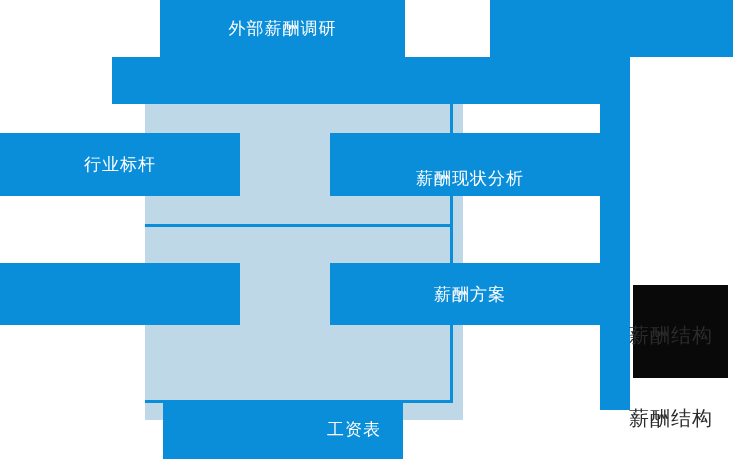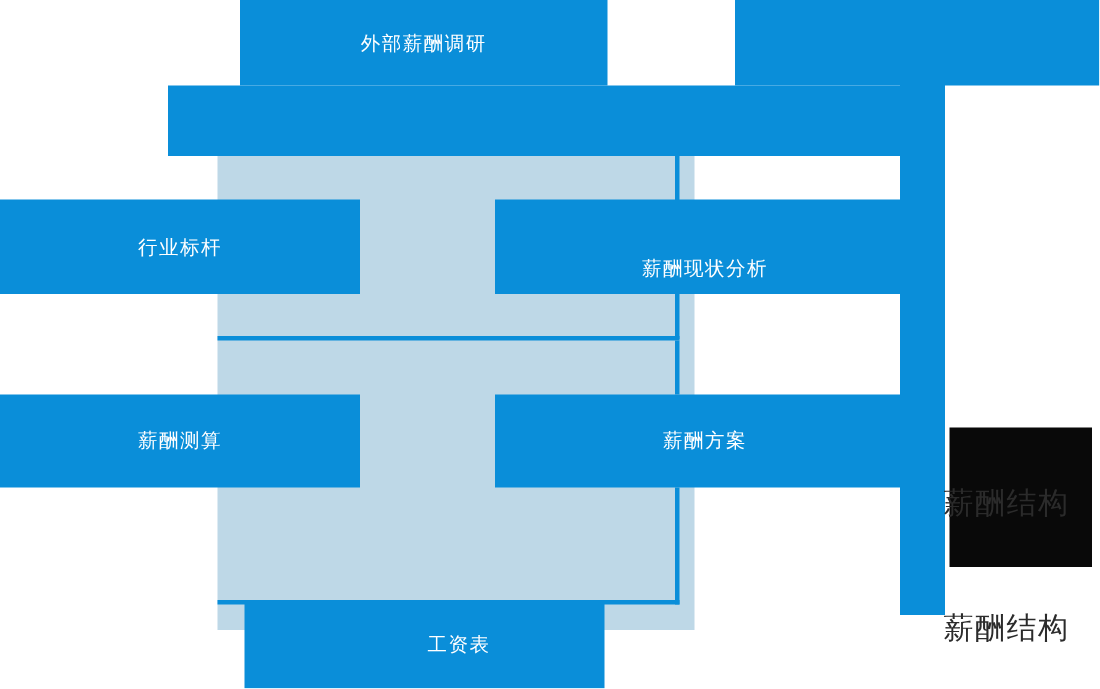--- a/index.html
+++ b/index.html
@@ -29,21 +29,21 @@
   }
   .black {
     background: #090909;
   }
   .label {
     position: absolute;
     display: flex;
     align-items: center;
     justify-content: center;
     color: #ffffff;
-    font-size: 13px;
+    font-size: 17px;
     letter-spacing: 1px;
     white-space: nowrap;
     font-family: "DejaVu Sans", "Liberation Sans", sans-serif;
   }
   .label-dark {
     color: #2b2b2b;
     font-size: 20px;
     margin-top: 40px;
   }
   .rule {
@@ -71,27 +71,26 @@
   <div class="rule" style="left:450px; top:325px; width:3px; height:78px;"></div>
   <div class="rule" style="left:145px; top:400px; width:308px; height:3px;"></div>
 
   <div class="box blue" style="left:0px; top:133px; width:240px; height:63px;"></div>
   <div class="label" style="left:0px; top:133px; width:240px; height:63px;">行业标杆</div>
 
   <div class="box blue" style="left:330px; top:133px; width:300px; height:63px;"></div>
   <div class="label" style="left:330px; top:133px; width:280px; height:63px;margin-top:14px;">薪酬现状分析</div>
 
   <div class="box blue" style="left:0px; top:263px; width:240px; height:62px;"></div>
-  <div class="label" style="left:0px; top:263px; width:240px; height:62px;">薪酬测算</div>
 
   <div class="box blue" style="left:330px; top:263px; width:300px; height:62px;"></div>
   <div class="label" style="left:330px; top:263px; width:280px; height:62px;font-family:Liberation Serif, serif;">薪酬方案</div>
 
   <div class="box blue" style="left:163px; top:400px; width:240px; height:59px;"></div>
-  <div class="label" style="left:163px; top:400px; width:286px; height:59px;">工资表</div>
+  <div class="label" style="left:163px; top:400px; width:286px; height:59px;padding-left:48px;">工资表</div>
 
   <div class="label" style="left:160px; top:0px; width:245px; height:57px;">外部薪酬调研</div>
 
   <div class="box black" style="left:633px; top:285px; width:95px; height:93px;"></div>
 
   <div class="label label-dark" style="left:629px; top:283px; width:104px; height:24px; justify-content:flex-start;">薪酬结构</div>
   <div class="label label-dark" style="left:629px; top:366px; width:104px; height:24px; justify-content:flex-start;">薪酬结构</div>
 
 </div>
 

